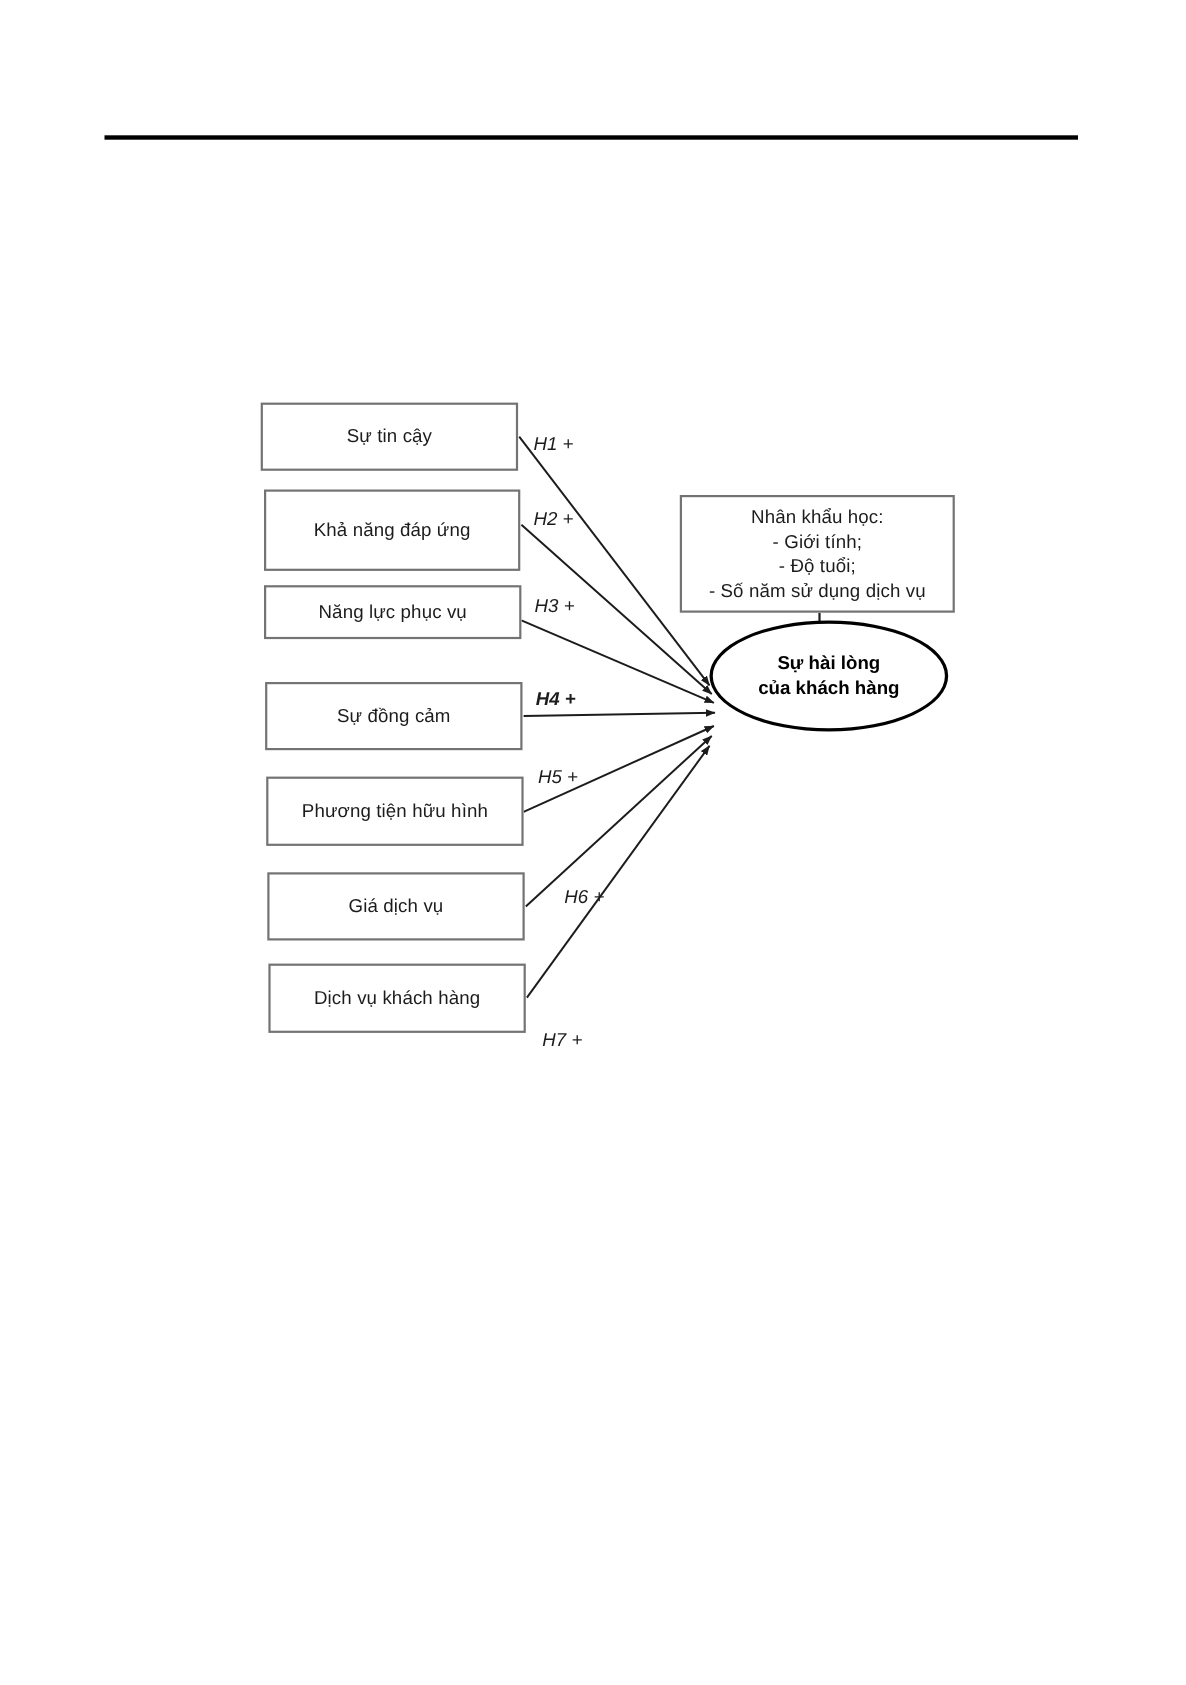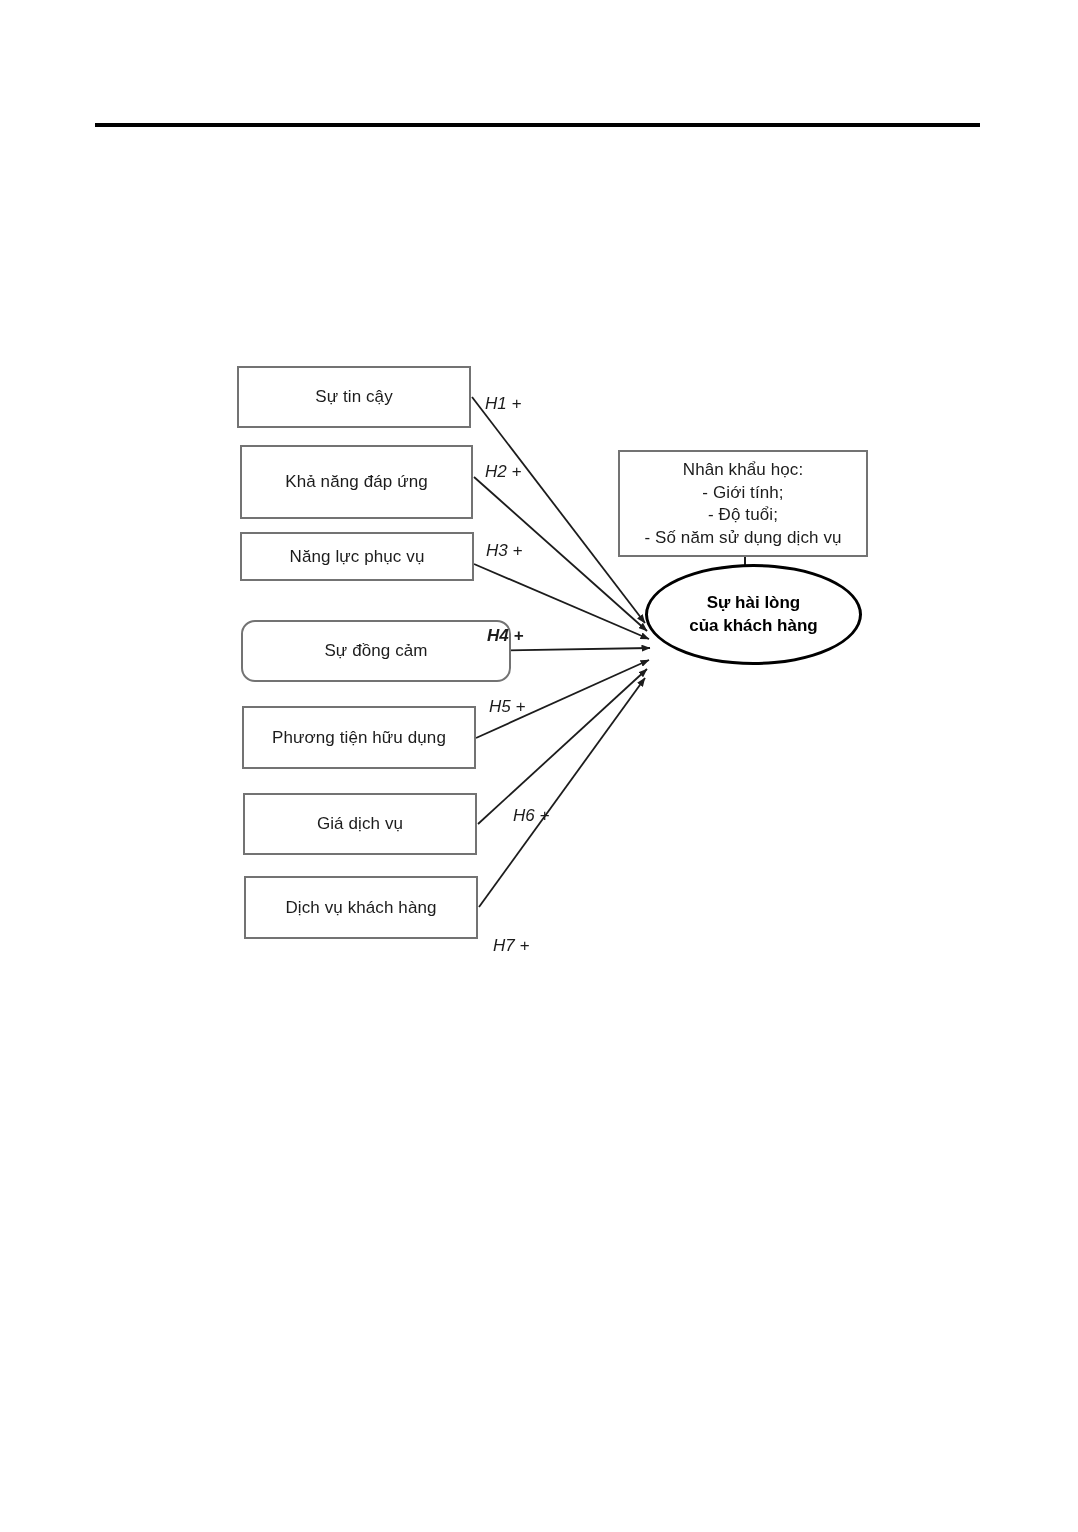--- a/index.html
+++ b/index.html
@@ -149,26 +149,26 @@
     </div>
 
     <div class="node-box" style="left:240px; top:445px; width:233px; height:74px;">
       <span>Khả năng đáp ứng</span>
     </div>
 
     <div class="node-box" style="left:240px; top:532px; width:234px; height:49px;">
       <span>Năng lực phục vụ</span>
     </div>
 
-    <div class="node-box" style="left:241px; top:620px; width:270px; height:62px;border-radius:14px;">
+    <div class="node-box" style="left:241px; top:620px; width:234px; height:62px;">
       <span>Sự đồng cảm</span>
     </div>
 
     <div class="node-box" style="left:242px; top:706px; width:234px; height:63px;">
-      <span>Phương tiện hữu dụng</span>
+      <span>Phương tiện hữu hình</span>
     </div>
 
     <div class="node-box" style="left:243px; top:793px; width:234px; height:62px;">
       <span>Giá dịch vụ</span>
     </div>
 
     <div class="node-box" style="left:244px; top:876px; width:234px; height:63px;">
       <span>Dịch vụ khách hàng</span>
     </div>
 

